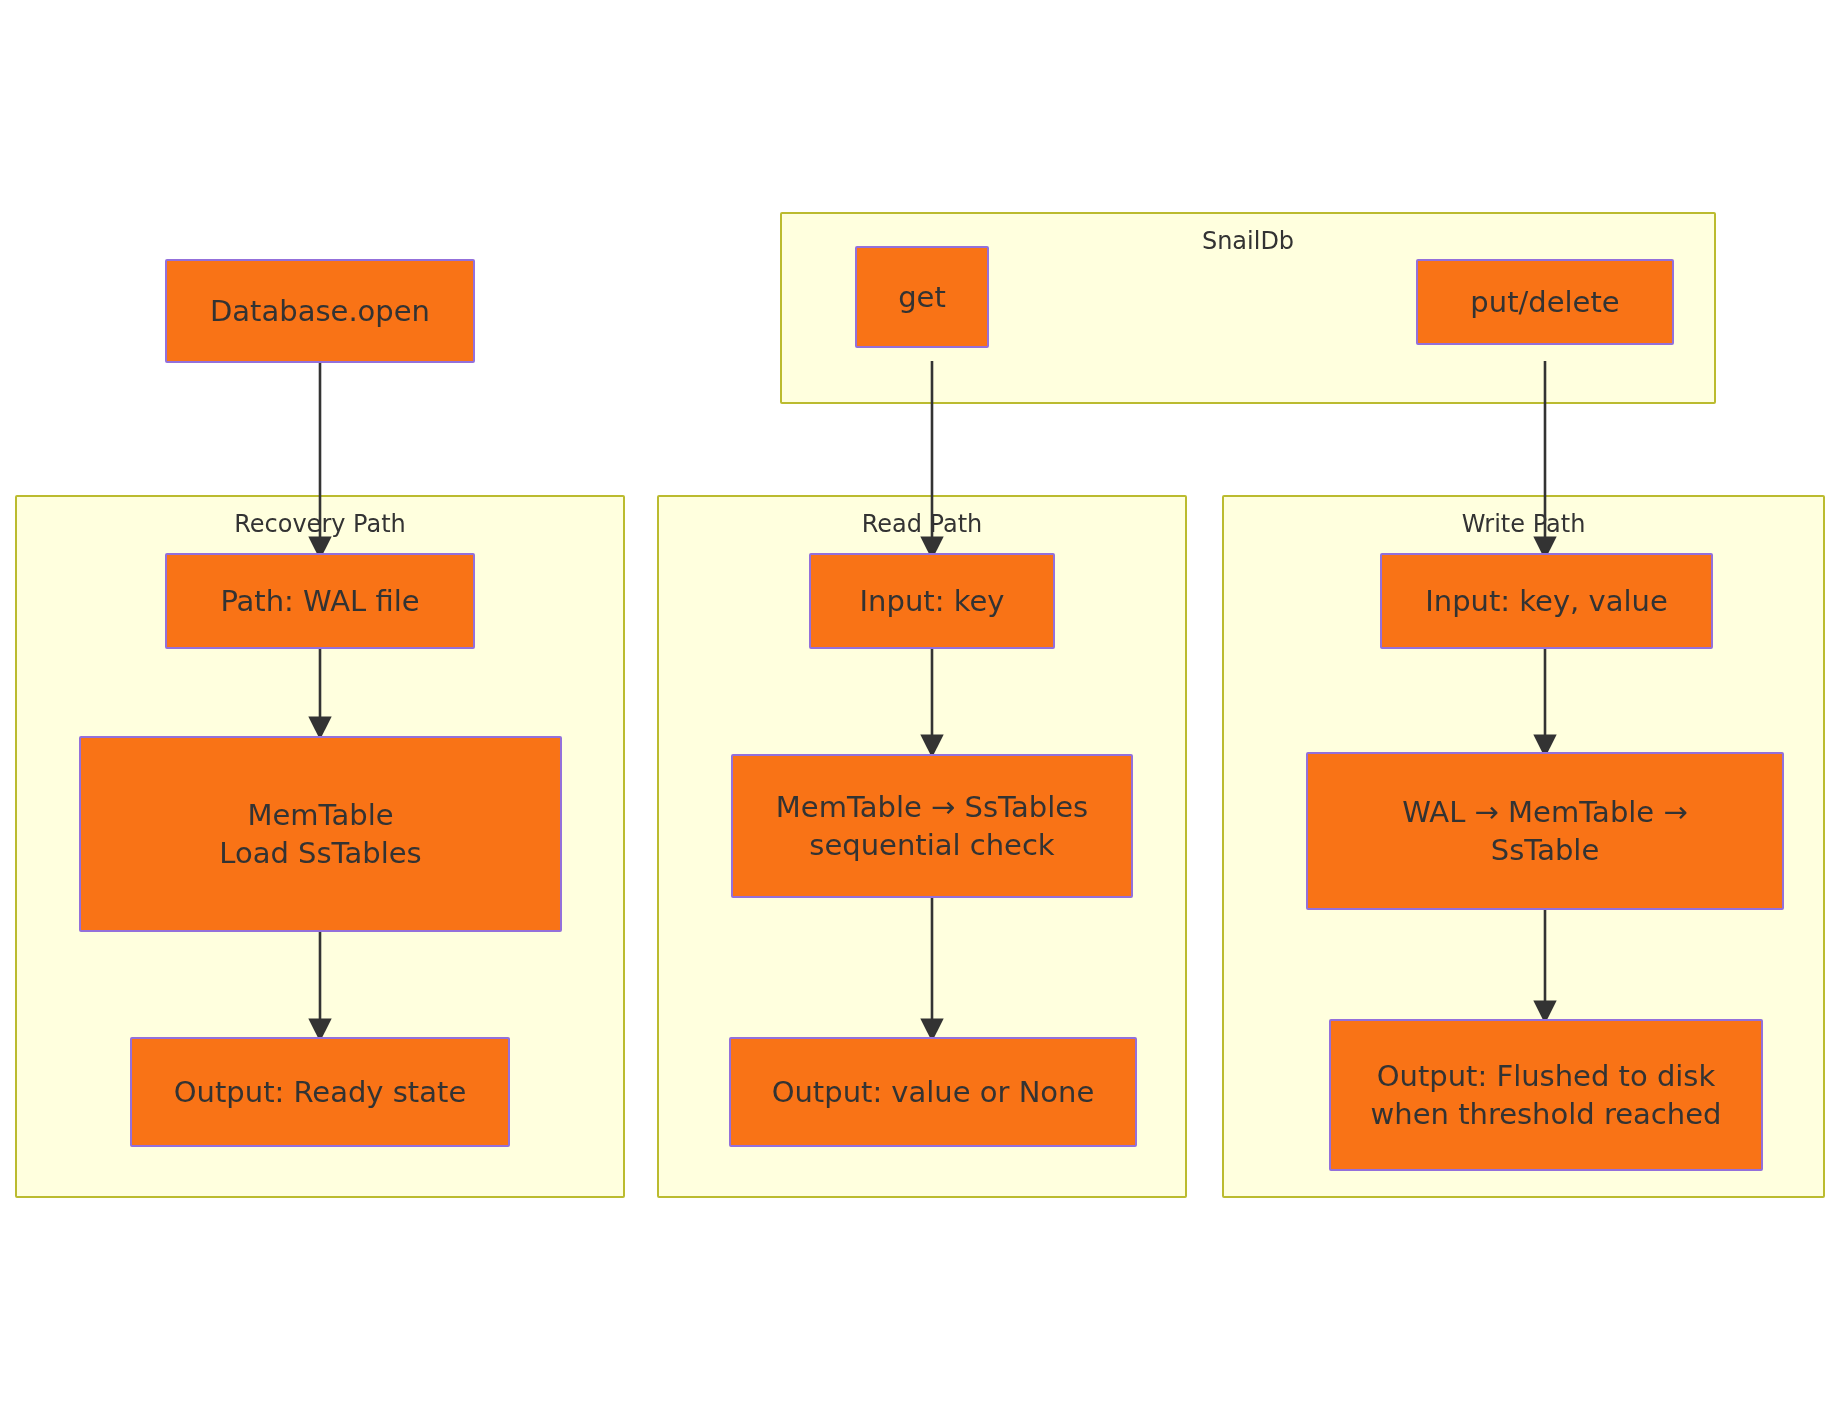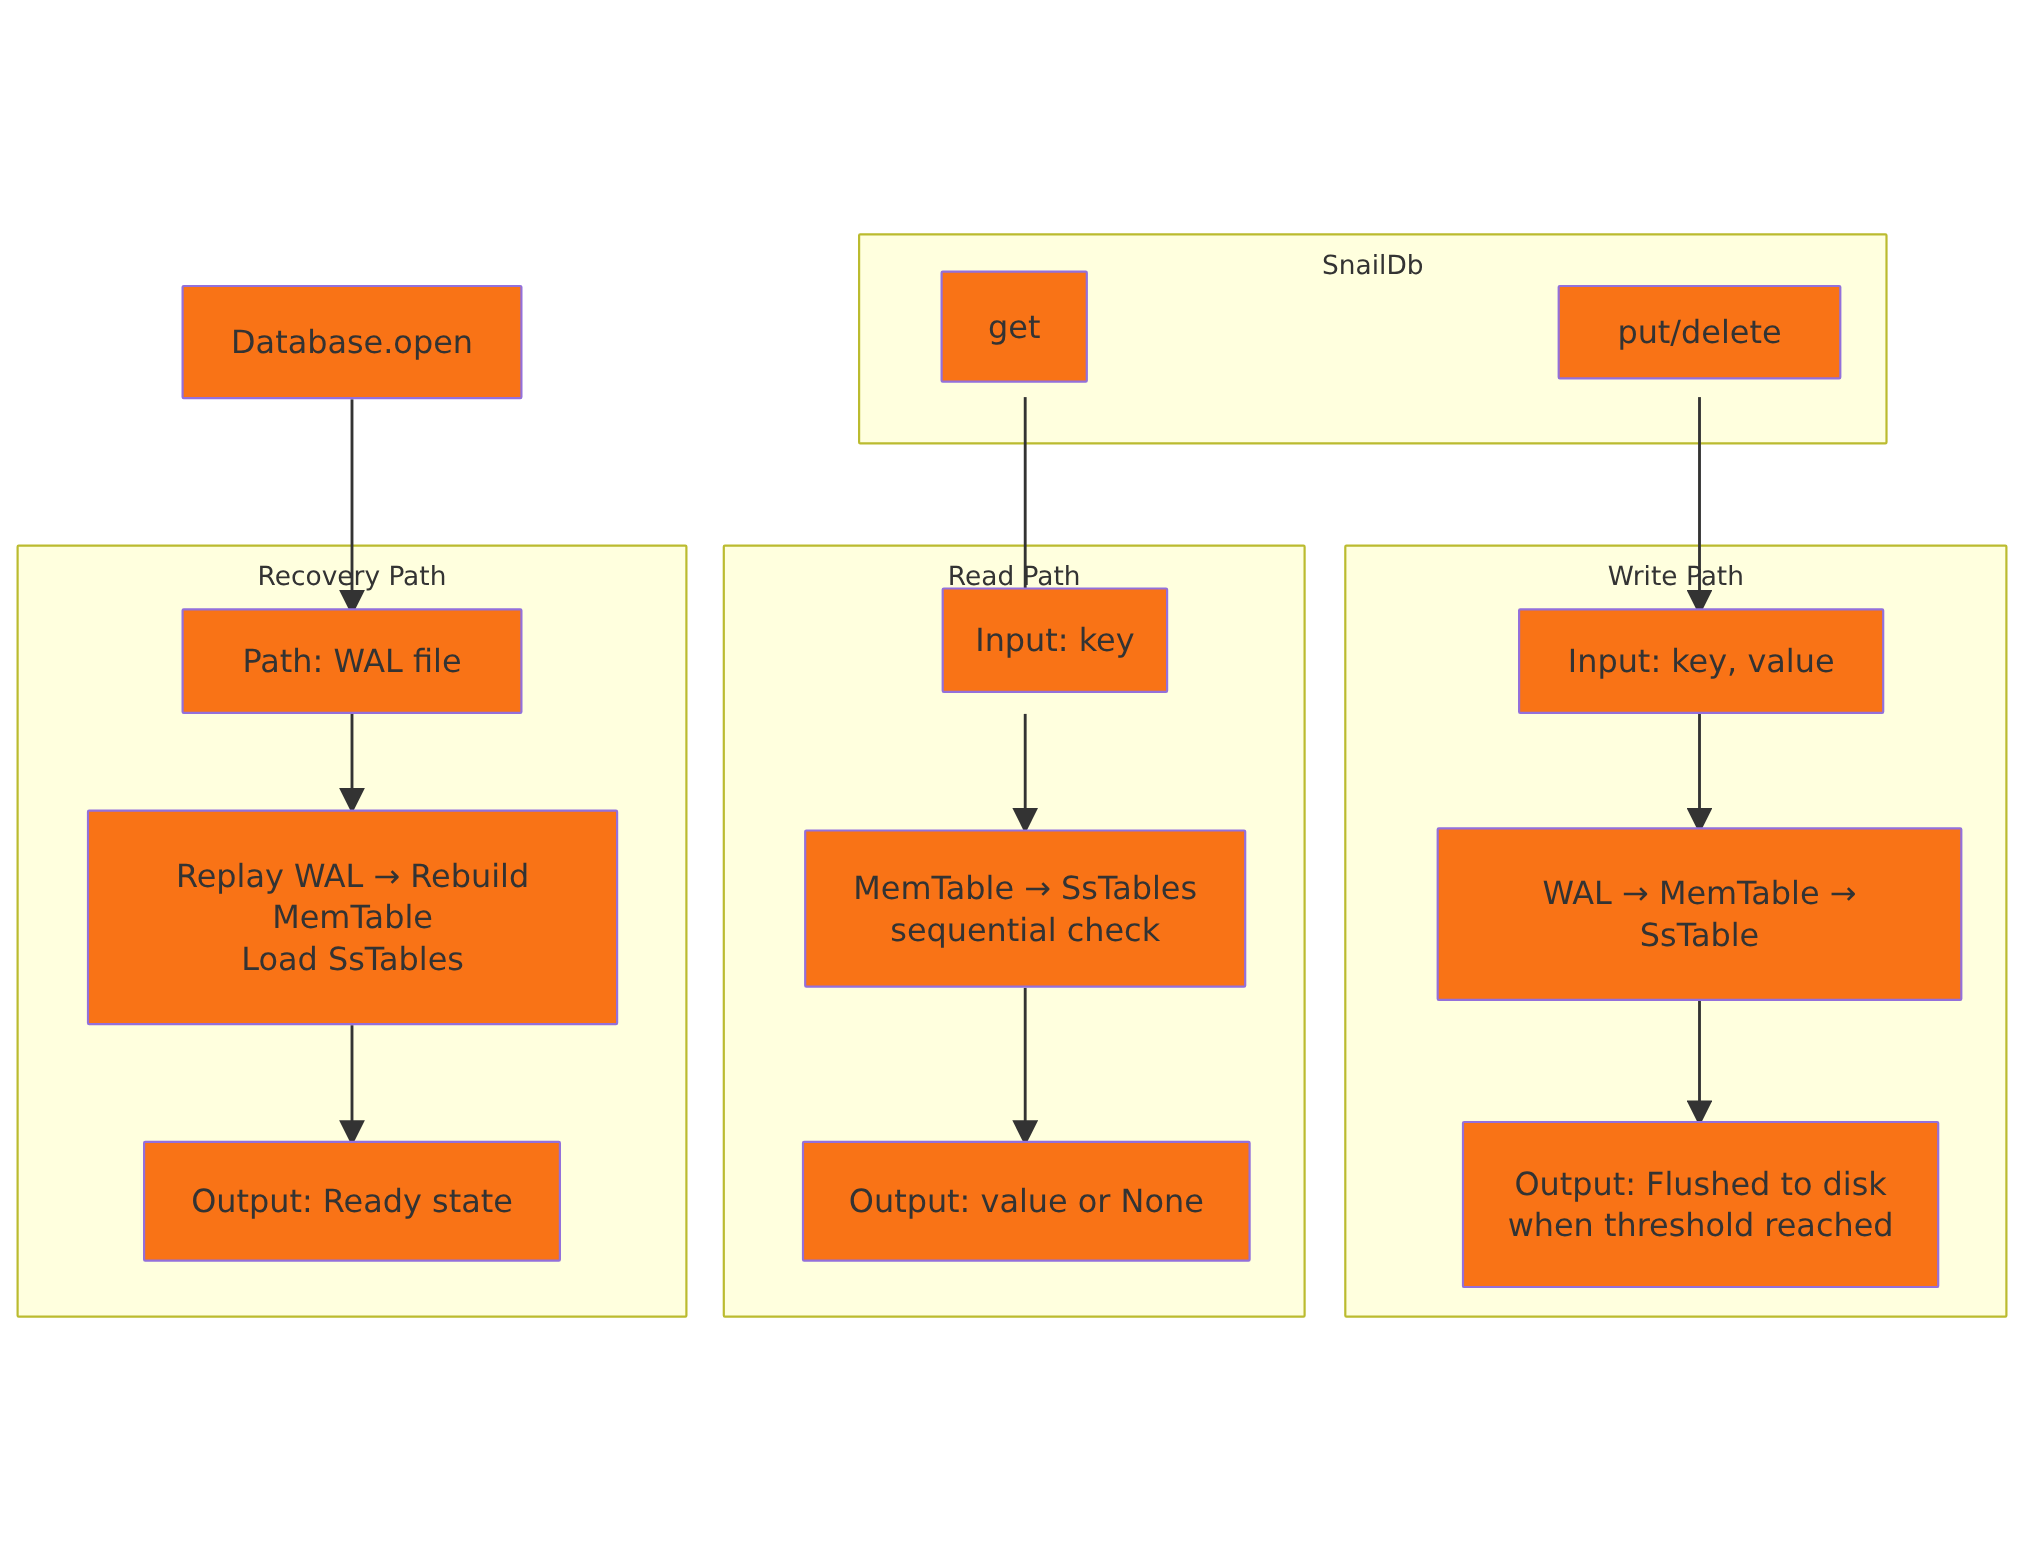--- a/index.html
+++ b/index.html
@@ -121,31 +121,30 @@
   <div class="node" style="left:1416px; top:259px; width:258px; height:86px;">
     <span>put/delete</span>
   </div>
 
   <div class="node" style="left:165px; top:553px; width:310px; height:96px;">
     <span>Path: WAL file</span>
   </div>
 
   <div class="node" style="left:79px; top:736px; width:483px; height:196px;">
     <span>
-      <span>Replay WAL → Rebuild</span>
       <span>MemTable</span>
       <span>Load SsTables</span>
     </span>
   </div>
 
   <div class="node" style="left:130px; top:1037px; width:380px; height:110px;">
     <span>Output: Ready state</span>
   </div>
 
-  <div class="node" style="left:809px; top:534px; width:206px; height:96px;margin-left:47px;">
+  <div class="node" style="left:809px; top:553px; width:246px; height:96px;">
     <span>Input: key</span>
   </div>
 
   <div class="node" style="left:731px; top:754px; width:402px; height:144px;">
     <span>
       <span>MemTable → SsTables</span>
       <span>sequential check</span>
     </span>
   </div>
 

